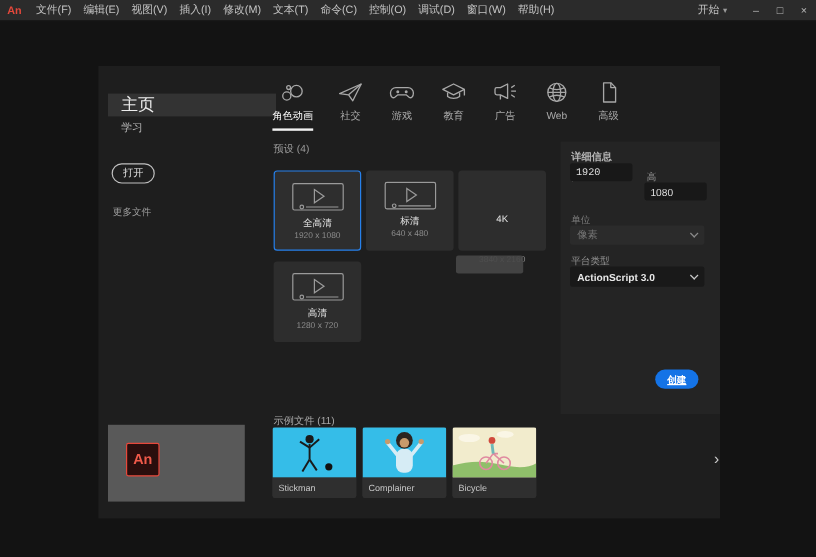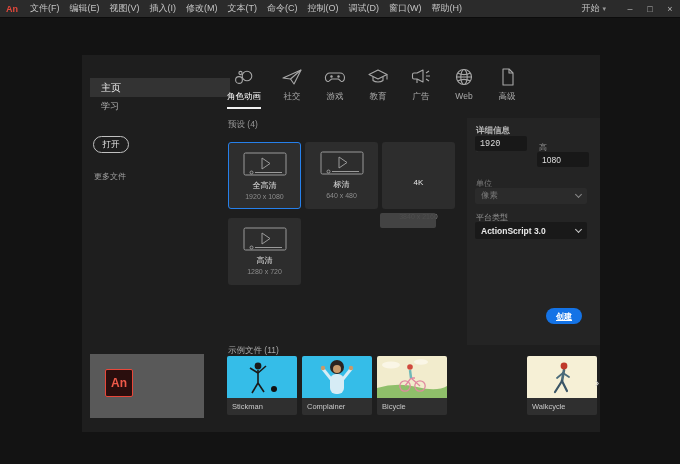--- a/index.html
+++ b/index.html
@@ -15,21 +15,21 @@
   .tb-right{margin-left:auto;display:flex;align-items:center;}
   .workspace{color:#c4c4c4;font-size:9px;margin-right:14px;}
   .workspace .caret{font-size:7px;color:#9a9a9a;margin-left:3px;}
   .winbtn{color:#b5b5b5;font-size:9px;width:20px;text-align:center;cursor:default;}
 
   
   .panel{position:absolute;left:82px;top:55px;width:518px;height:377px;background:#1e1e1e;}
 
   
   .side-home{position:absolute;left:8px;top:23px;width:140px;height:19px;background:#333333;
-    color:#ececec;font-size:10px;line-height:19px;padding-left:11px;}
+    color:#ececec;font-size:14px;line-height:19px;padding-left:11px;}
   .side-learn{position:absolute;left:19px;top:45px;color:#b5b5b5;font-size:9px;}
   .open-btn{position:absolute;left:11px;top:81px;width:36px;height:17px;border:1px solid #c0c0c0;
     border-radius:9px;color:#e8e8e8;font-size:8.5px;text-align:center;line-height:15px;cursor:pointer;}
   .more-files{position:absolute;left:12px;top:116px;color:#a0a0a0;font-size:8px;}
 
   
   .tabs{position:absolute;left:145px;top:12px;display:flex;gap:19px;align-items:flex-start;}
   .tab{display:flex;flex-direction:column;align-items:center;gap:4px;cursor:pointer;position:relative;padding-bottom:6px;}
   .tab .lbl{font-size:8.5px;color:#ababab;white-space:nowrap;}
   .tab.active .lbl{color:#ffffff;}
@@ -309,38 +309,20 @@
             <circle cx="43" cy="30" r="5.2"></circle>
           <path d="M28 30 L34 22 L43 30 M34 22 L38 22"></path>
         </g>
         <path d="M34 22 L33 14" stroke="#6fb8b8" stroke-width="2.4"></path>
         <circle cx="33" cy="11" r="2.8" fill="#d0493c"></circle>
       </svg>
       <div class="sname">Bicycle</div>
     </div>
 
 
-    <div class="scard sc5">
-      <svg width="70" height="42" viewBox="0 0 70 42">
-        <rect width="70" height="42" fill="#f6f0d6"></rect>
-        <g stroke="#4a6b7a" stroke-width="2.6" fill="none" stroke-linecap="round">
-          <path d="M37 14 L35 25"></path>
-        </g>
-        <g stroke="#4a6b7a" stroke-width="1.8" fill="none" stroke-linecap="round">
-          <path d="M36 17 L30 22"></path>
-            <path d="M36 17 L42 21"></path>
-        </g>
-        <g stroke="#3b5566" stroke-width="2.2" fill="none" stroke-linecap="round">
-          <path d="M35 25 L28 36"></path>
-            <path d="M35 25 L40 35"></path>
-        </g>
-        <circle cx="37" cy="10" r="3.4" fill="#c0392b"></circle>
-      </svg>
-      <div class="sname">Walkcycle</div>
-    </div>
 
     <div class="next-chev">›</div>
 
     <div class="brand-card">
       <div class="brand-logo">An</div>
     </div>
 
   </div>
 </div>
 

